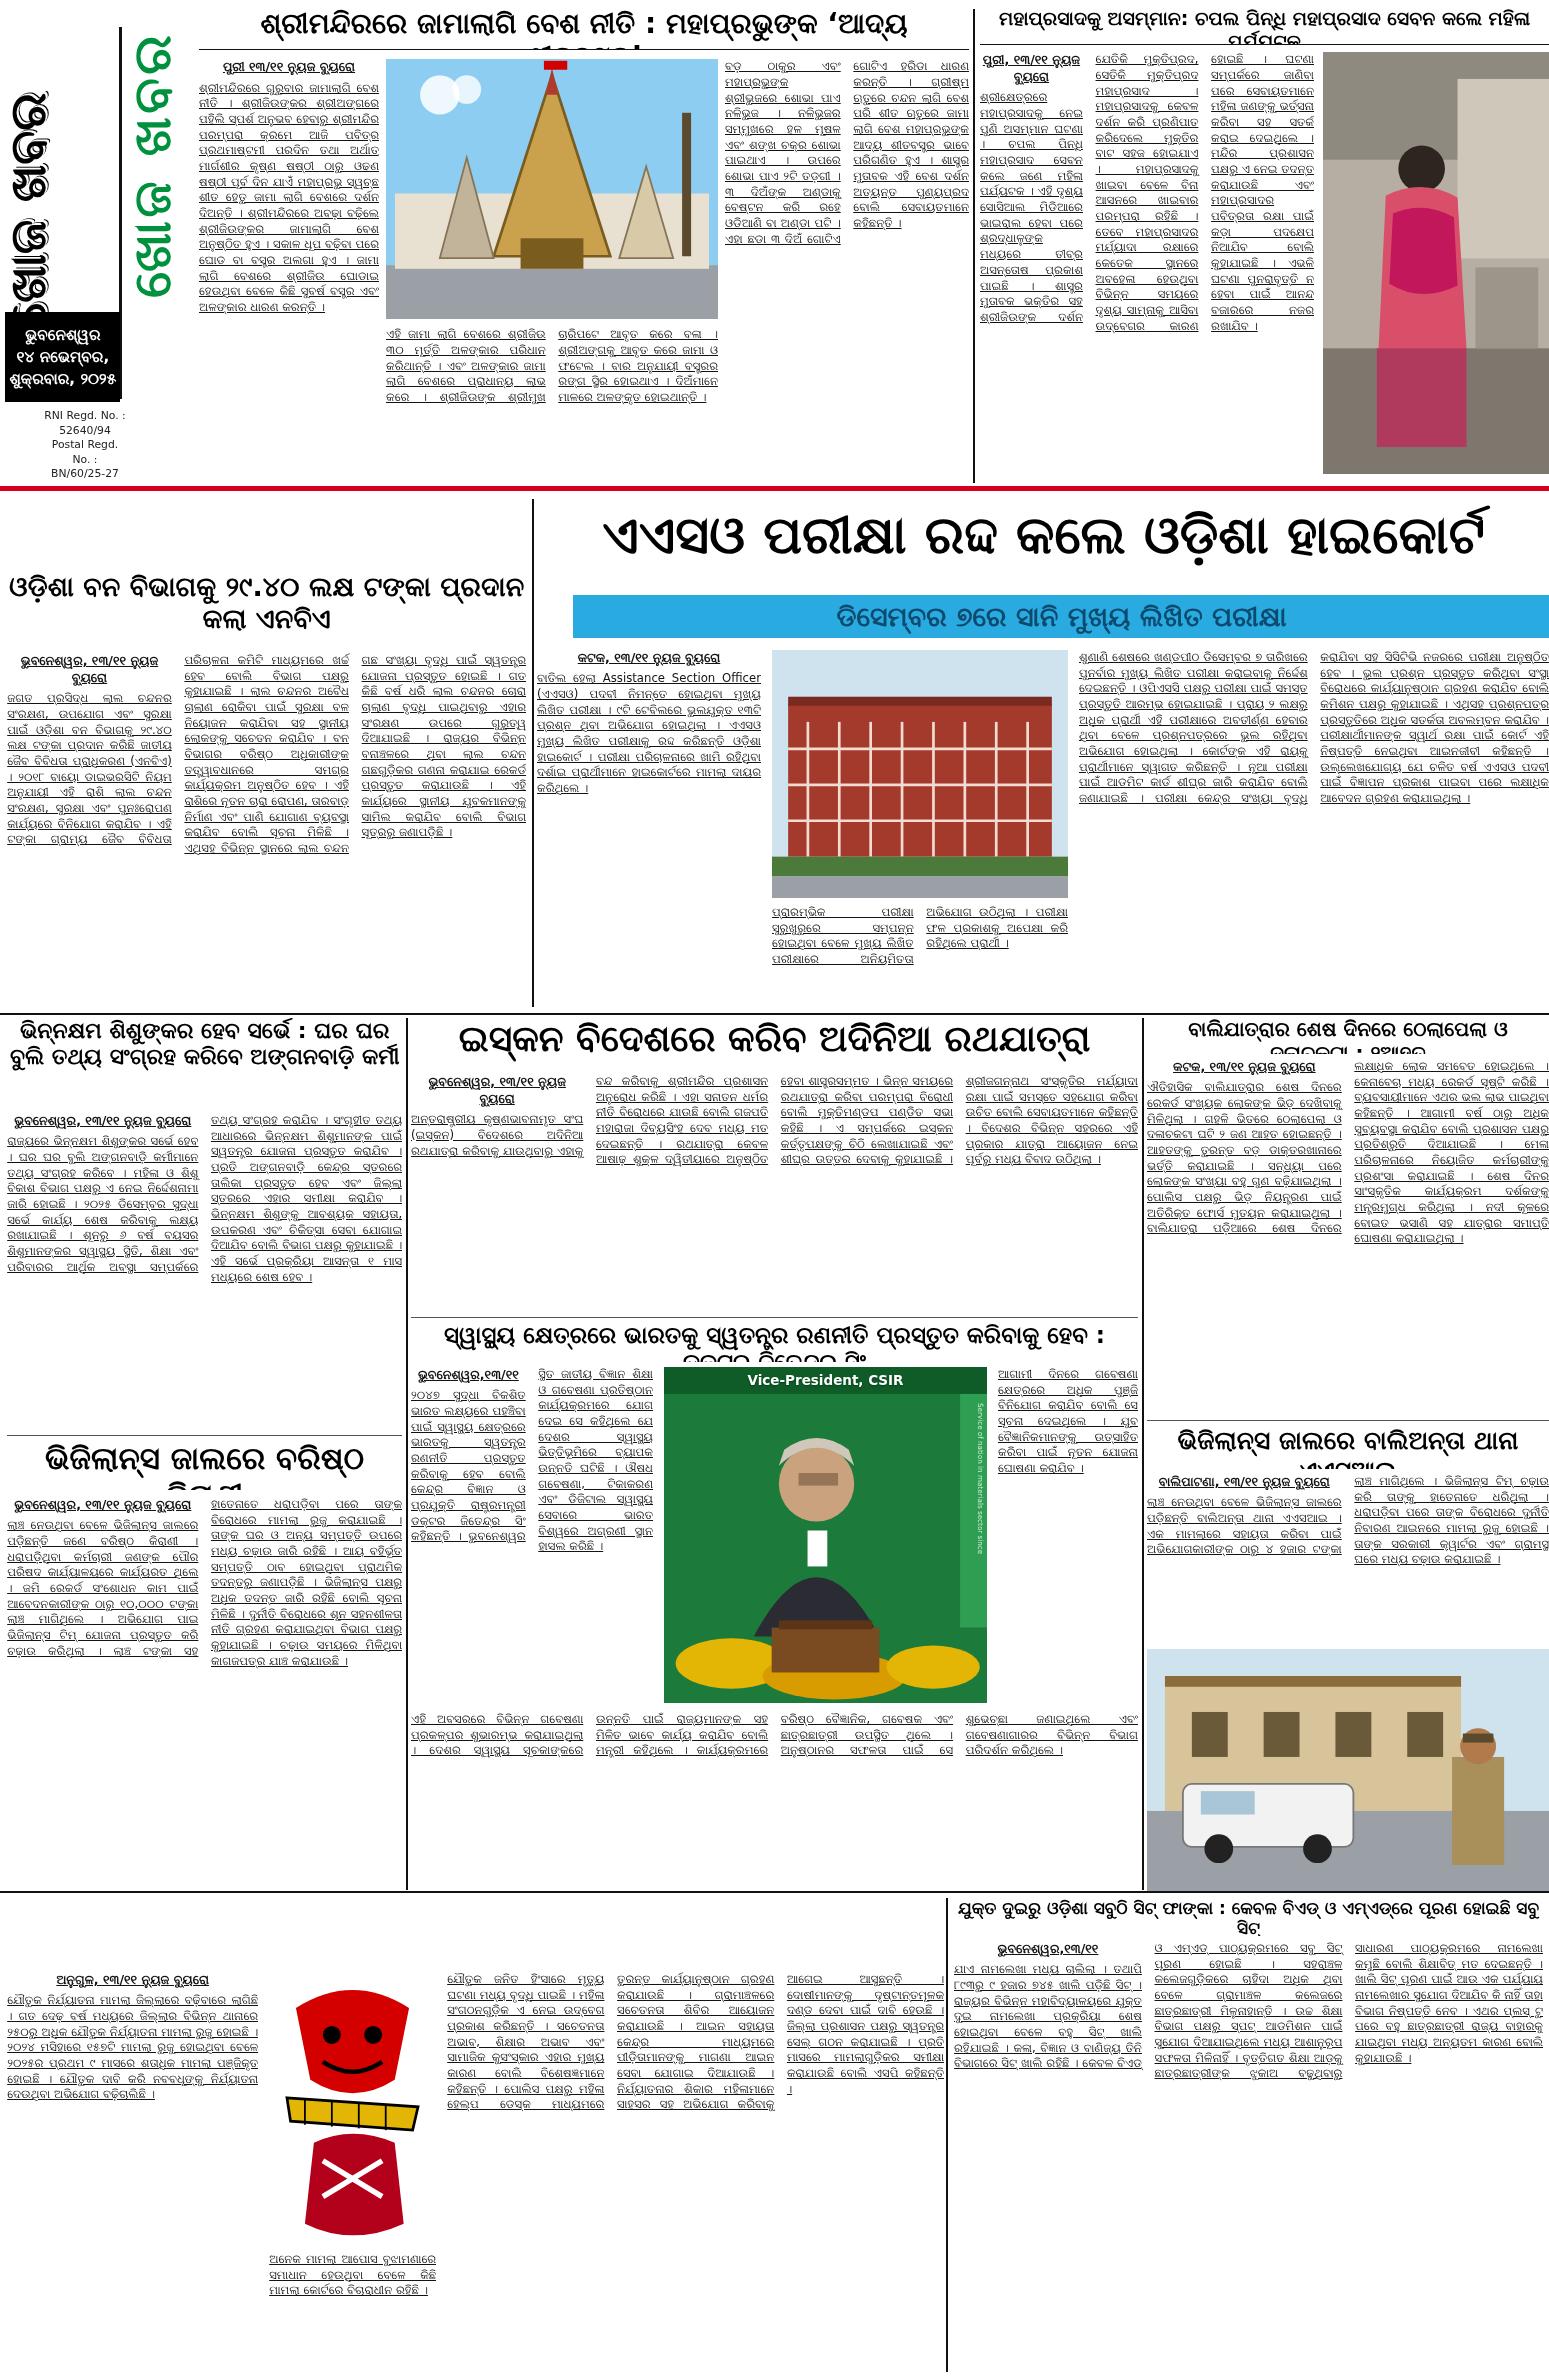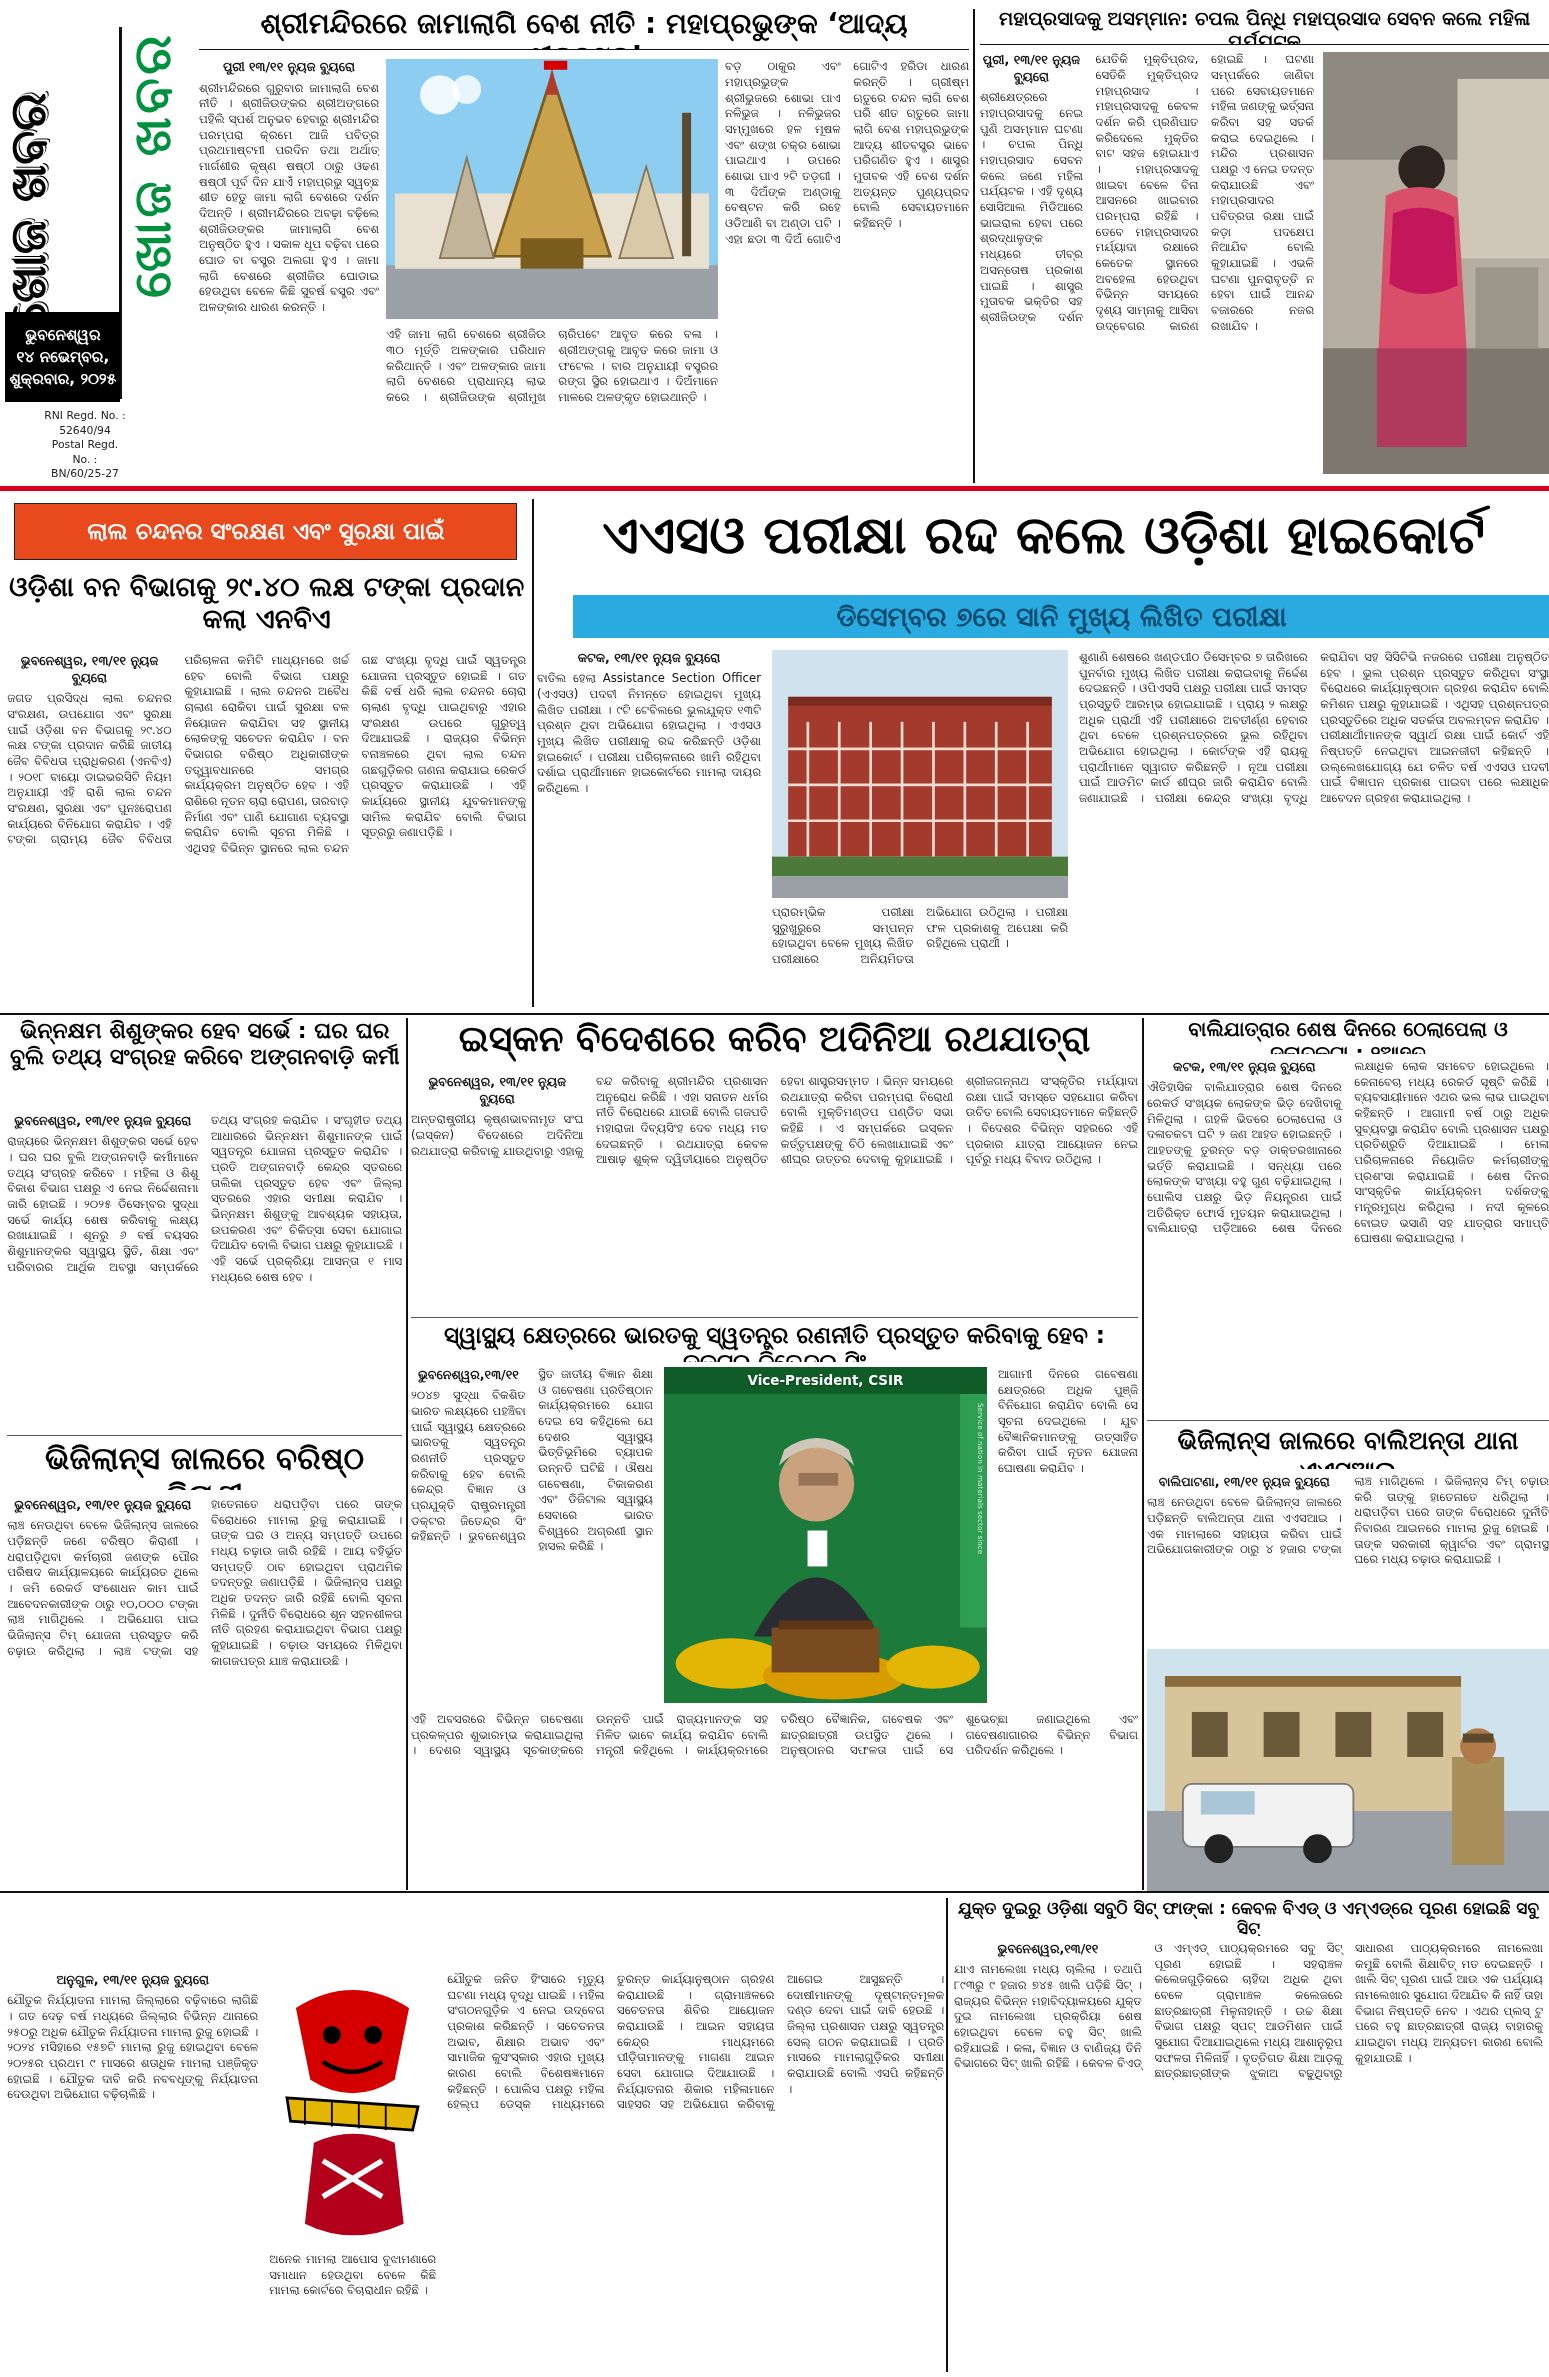--- a/index.html
+++ b/index.html
@@ -8,21 +8,21 @@
   #page {
     position: relative; width: 1550px; height: 2377px;
     background:#ffffff; margin:0 auto; overflow:hidden; color:#111;
   }
   .abs { position:absolute; }
   .hl { font-weight:bold; text-align:center; color:#000; line-height:1.18; overflow:hidden; }
   .rule-h { background:#111; }
   .rule-v { background:#111; }
   .body-txt {
     font-size:11.7px; line-height:1.34; text-align:justify; color:#131313;
-    overflow:hidden; height:100%;
+    overflow:hidden; height:100%;text-decoration:underline;
   }
   .cols2 { column-count:2; column-gap:12.6px; }
   .cols3 { column-count:3; column-gap:12.6px; }
   .cols4 { column-count:4; column-gap:12.6px; }
   .dl { font-weight:bold; font-size:12.6px; text-align:center; margin-bottom:4.5px; column-span:none; }
   .photo { overflow:hidden; background:#ccc; }
   .photo svg { display:block; width:100%; height:100%; }
   .kicker {
     background:#e8491d; color:#fff; font-weight:bold; font-size:23px;
     text-align:center; border:1.8px solid #222; display:flex; align-items:center; justify-content:center;
@@ -130,21 +130,20 @@
         <path d="M78 180 Q112 165 146 184 L150 260 Q110 280 74 258 Z" fill="#c2185b"></path>
         <rect x="60" y="330" width="100" height="110" fill="#b03a5e"></rect>
         <rect x="170" y="240" width="70" height="90" fill="#9c958a"></rect>
       </svg>
     </div>
   </div>
 
   <div class="abs" style="left:0; top:486px; width:1550px; height:4.5px; background:#d6001c;"></div>
 
   <div class="abs" style="left:7.2px; top:499px; width:519px; height:508px;">
-    <div class="kicker abs" style="left:7.2px; top:3.6px; width:503px; height:57px;">ଲାଲ ଚନ୍ଦନର ସଂରକ୍ଷଣ ଏବଂ ସୁରକ୍ଷା ପାଇଁ</div>
     <div class="hl abs" style="left:0; top:72px; width:519px; height:75px; font-size:27px;">ଓଡ଼ିଶା ବନ ବିଭାଗକୁ ୨୯.୪୦ ଲକ୍ଷ ଟଙ୍କା ପ୍ରଦାନ କଲା ଏନବିଏ</div>
     <div class="abs" style="left:0; top:154px; width:519px; height:350px;">
       <div class="body-txt cols3">
         <div class="dl">ଭୁବନେଶ୍ୱର, ୧୩/୧୧ ନ୍ୟୁଜ ବ୍ୟୁରୋ</div>
         <span>ଜଗତ ପ୍ରସିଦ୍ଧ ଲାଲ ଚନ୍ଦନର ସଂରକ୍ଷଣ, ଉପଯୋଗ ଏବଂ ସୁରକ୍ଷା ପାଇଁ ଓଡ଼ିଶା ବନ ବିଭାଗକୁ ୨୯.୪୦ ଲକ୍ଷ ଟଙ୍କା ପ୍ରଦାନ କରିଛି ଜାତୀୟ ଜୈବ ବିବିଧତା ପ୍ରାଧିକରଣ (ଏନବିଏ) । ୨୦୧୮ ବାୟୋ ଡାଇଭରସିଟି ନିୟମ ଅନୁଯାୟୀ ଏହି ରାଶି ଲାଲ ଚନ୍ଦନ ସଂରକ୍ଷଣ, ସୁରକ୍ଷା ଏବଂ ପୁନଃରୋପଣ କାର୍ଯ୍ୟରେ ବିନିଯୋଗ କରାଯିବ । ଏହି ଟଙ୍କା ଗ୍ରାମ୍ୟ ଜୈବ ବିବିଧତା ପରିଚାଳନା କମିଟି ମାଧ୍ୟମରେ ଖର୍ଚ୍ଚ ହେବ ବୋଲି ବିଭାଗ ପକ୍ଷରୁ କୁହାଯାଇଛି । ଲାଲ ଚନ୍ଦନର ଅବୈଧ ଚାଲାଣ ରୋକିବା ପାଇଁ ସୁରକ୍ଷା ବଳ ନିୟୋଜନ କରାଯିବା ସହ ସ୍ଥାନୀୟ ଲୋକଙ୍କୁ ସଚେତନ କରାଯିବ । ବନ ବିଭାଗର ବରିଷ୍ଠ ଅଧିକାରୀଙ୍କ ତତ୍ତ୍ୱାବଧାନରେ ସମଗ୍ର କାର୍ଯ୍ୟକ୍ରମ ଅନୁଷ୍ଠିତ ହେବ । ଏହି ରାଶିରେ ନୂତନ ଚାରା ରୋପଣ, ତାରବାଡ଼ ନିର୍ମାଣ ଏବଂ ପାଣି ଯୋଗାଣ ବ୍ୟବସ୍ଥା କରାଯିବ ବୋଲି ସୂଚନା ମିଳିଛି । ଏଥିସହ ବିଭିନ୍ନ ସ୍ଥାନରେ ଲାଲ ଚନ୍ଦନ ଗଛ ସଂଖ୍ୟା ବୃଦ୍ଧି ପାଇଁ ସ୍ୱତନ୍ତ୍ର ଯୋଜନା ପ୍ରସ୍ତୁତ ହୋଇଛି । ଗତ କିଛି ବର୍ଷ ଧରି ଲାଲ ଚନ୍ଦନର ଚୋରା ଚାଲାଣ ବୃଦ୍ଧି ପାଇଥିବାରୁ ଏହାର ସଂରକ୍ଷଣ ଉପରେ ଗୁରୁତ୍ୱ ଦିଆଯାଇଛି । ରାଜ୍ୟର ବିଭିନ୍ନ ବନାଞ୍ଚଳରେ ଥିବା ଲାଲ ଚନ୍ଦନ ଗଛଗୁଡ଼ିକର ଗଣନା କରାଯାଇ ରେକର୍ଡ ପ୍ରସ୍ତୁତ କରାଯାଉଛି । ଏହି କାର୍ଯ୍ୟରେ ସ୍ଥାନୀୟ ଯୁବକମାନଙ୍କୁ ସାମିଲ କରାଯିବ ବୋଲି ବିଭାଗ ସୂତ୍ରରୁ ଜଣାପଡ଼ିଛି ।</span>
       </div>
     </div>
   </div>
 
   <div class="abs rule-v" style="left:532px; top:499px; width:1.8px; height:508px;"></div>

